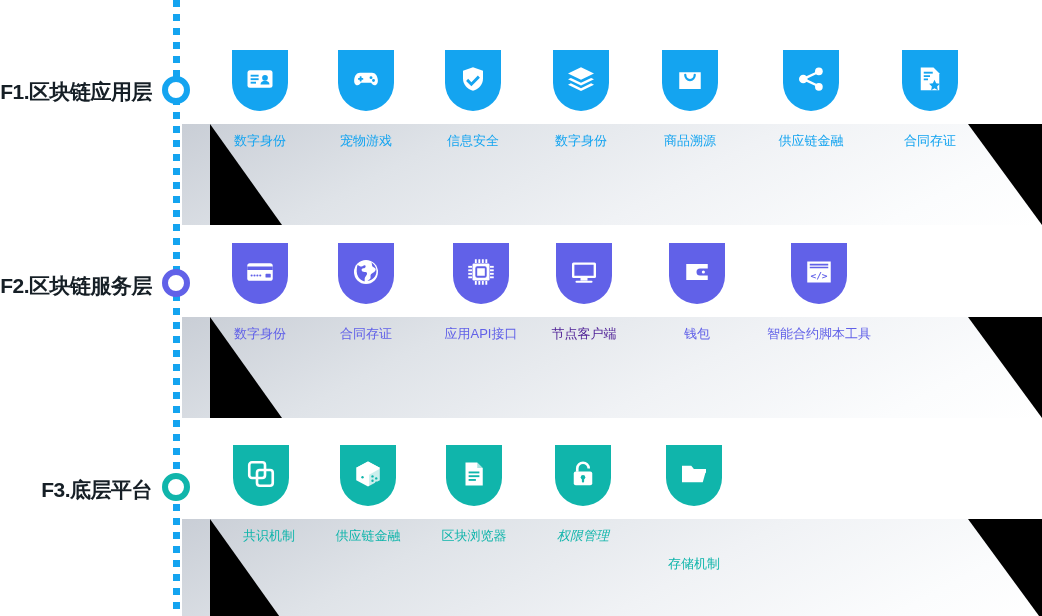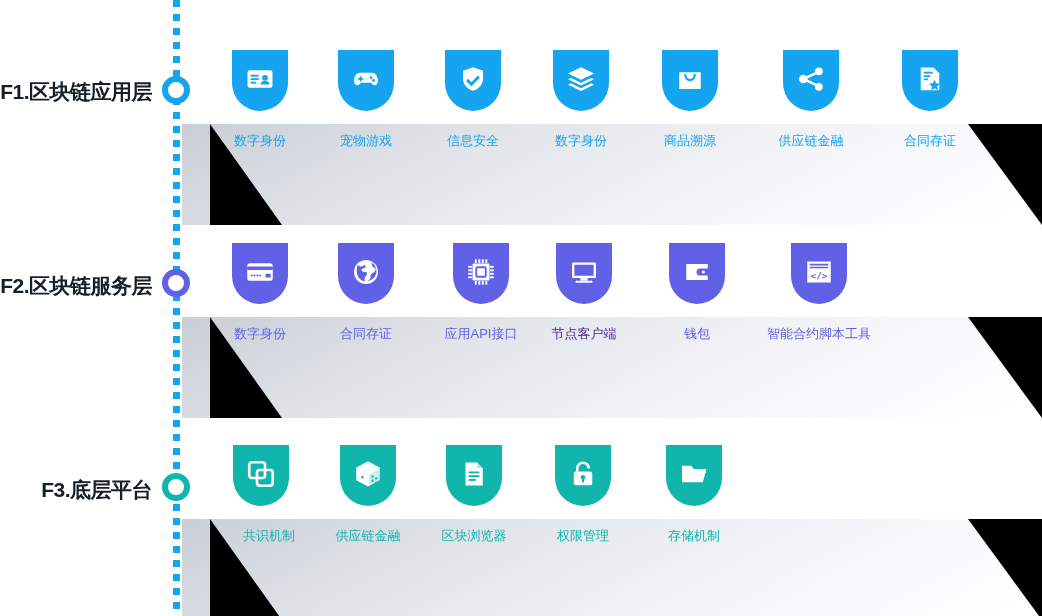--- a/index.html
+++ b/index.html
@@ -366,28 +366,28 @@
         </div>
         <div class="item" style="left: 555px;">
           <div class="badge" style="background: rgb(16, 181, 171); color: rgb(16, 181, 171);">
             <svg viewBox="0 0 24 24">
               <path d="M7.4 10.2V7.6a4.6 4.6 0 0 1 9.2 0" fill="none" stroke="#fff" stroke-width="2.1"></path>
               <rect x="4.6" y="10" width="14.8" height="11" rx="1.6" fill="#fff"></rect>
               <circle cx="12" cy="14.6" r="1.8" fill="currentColor"></circle>
               <rect x="11.1" y="15.2" width="1.8" height="3.5" rx=".8" fill="currentColor"></rect>
             </svg>
           </div>
-          <div class="caption" style="color: rgb(16, 181, 171); left: 28px;">权限管理</div>
+          <div class="caption" style="color: rgb(16, 181, 171); left: 28px; font-style: italic;">权限管理</div>
         </div>
         <div class="item" style="left: 666px;">
           <div class="badge" style="background: rgb(16, 181, 171); color: rgb(16, 181, 171);">
             <svg viewBox="0 0 24 24">
               <path d="M2.4 5.4h7.4l2.1 2.6h9.7v3H2.4z" fill="#fff"></path>
               <path d="M2.4 9.4h19.2l-2.6 9.2H2.4z" fill="#fff"></path>
               <path d="M4.4 11.3h15.4l-1.9 5.4H4.4z" fill="currentColor" opacity=".0"></path>
             </svg>
           </div>
-          <div class="caption" style="color: rgb(16, 181, 171); left: 28px;">存储机制</div>
+          <div class="caption" style="color: rgb(16, 181, 171); left: 28px; margin-top: 28px;">存储机制</div>
         </div>
       </div>
   </div>
 
 </div>
 
 </body></html>

